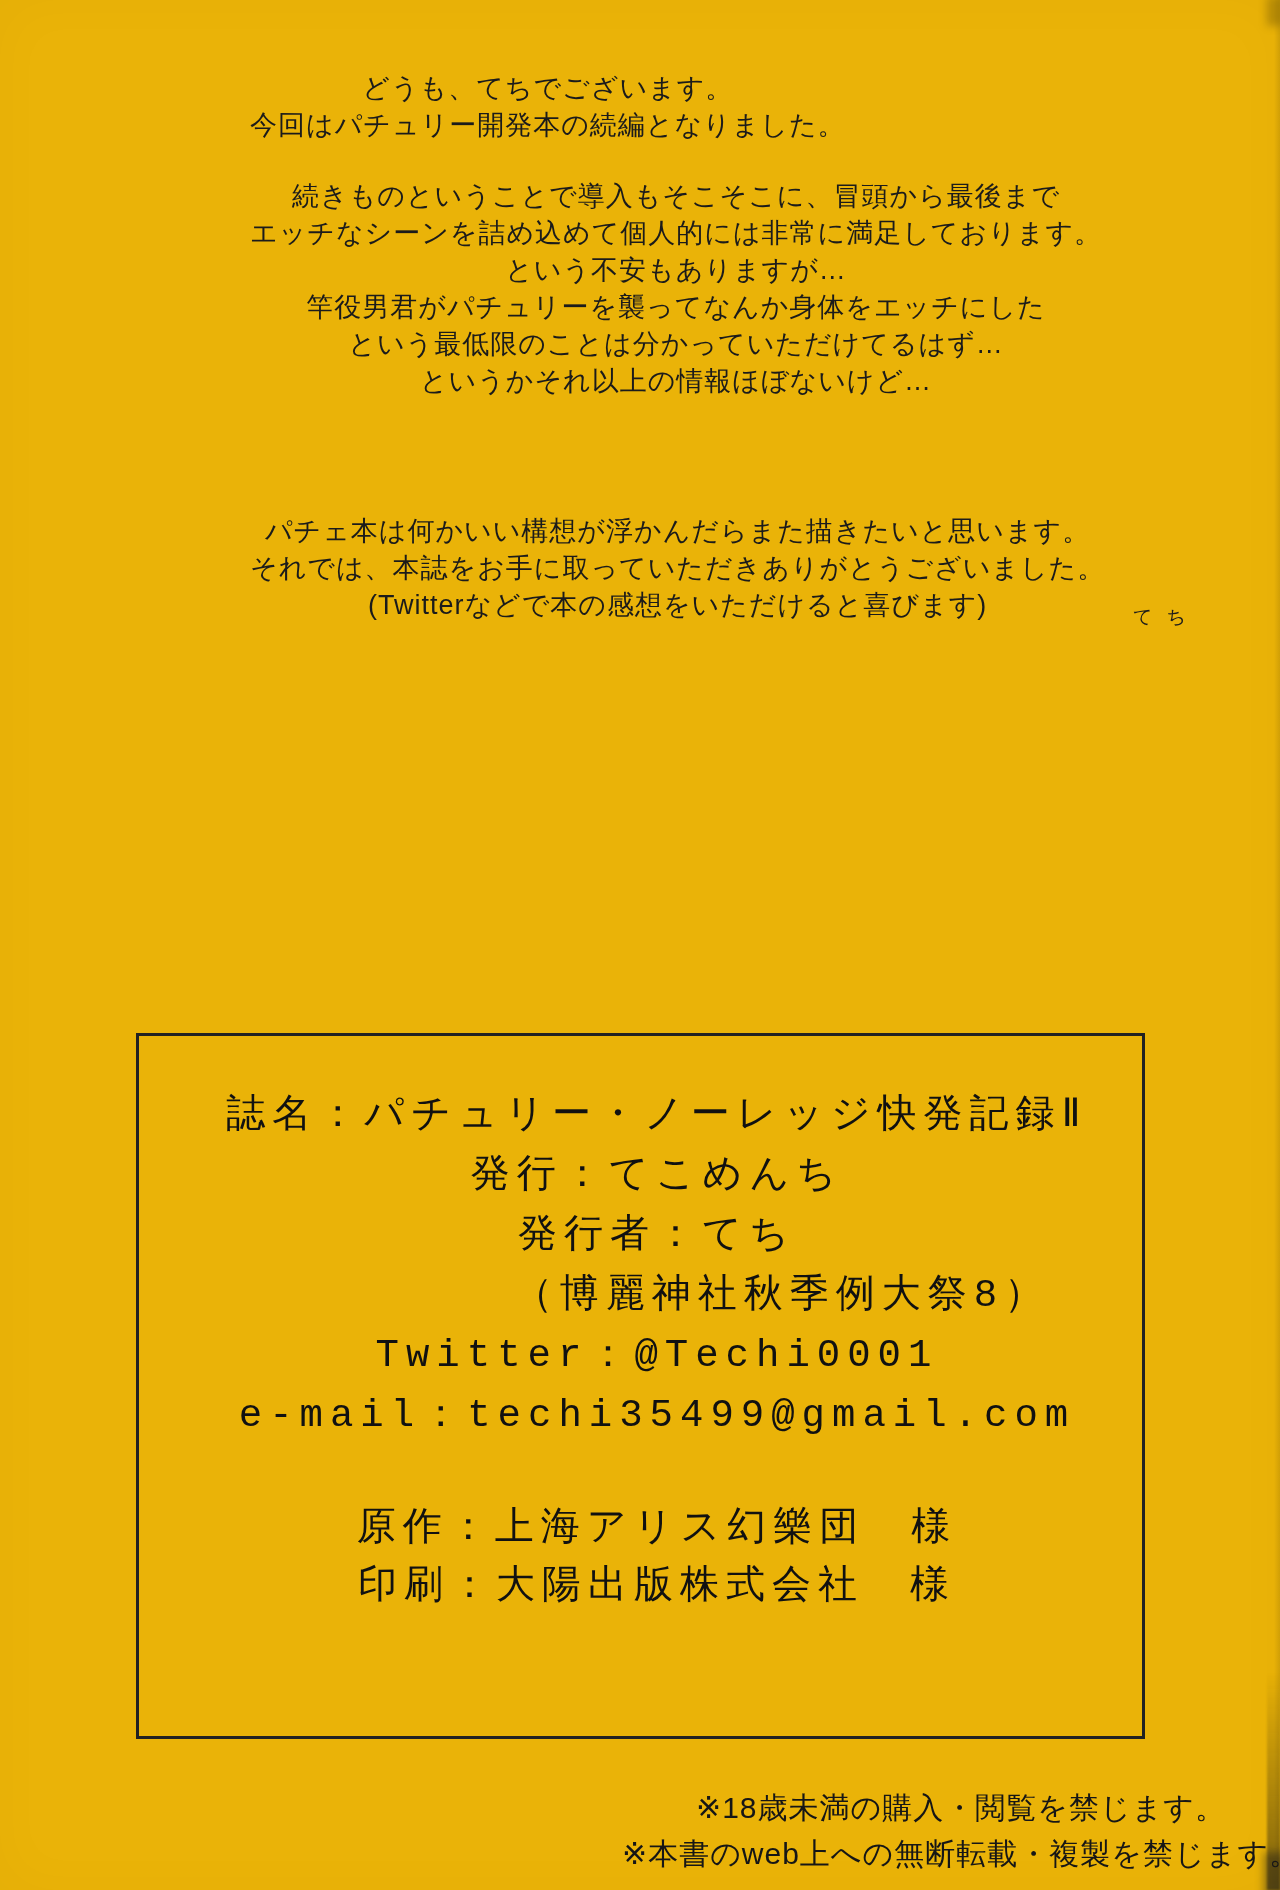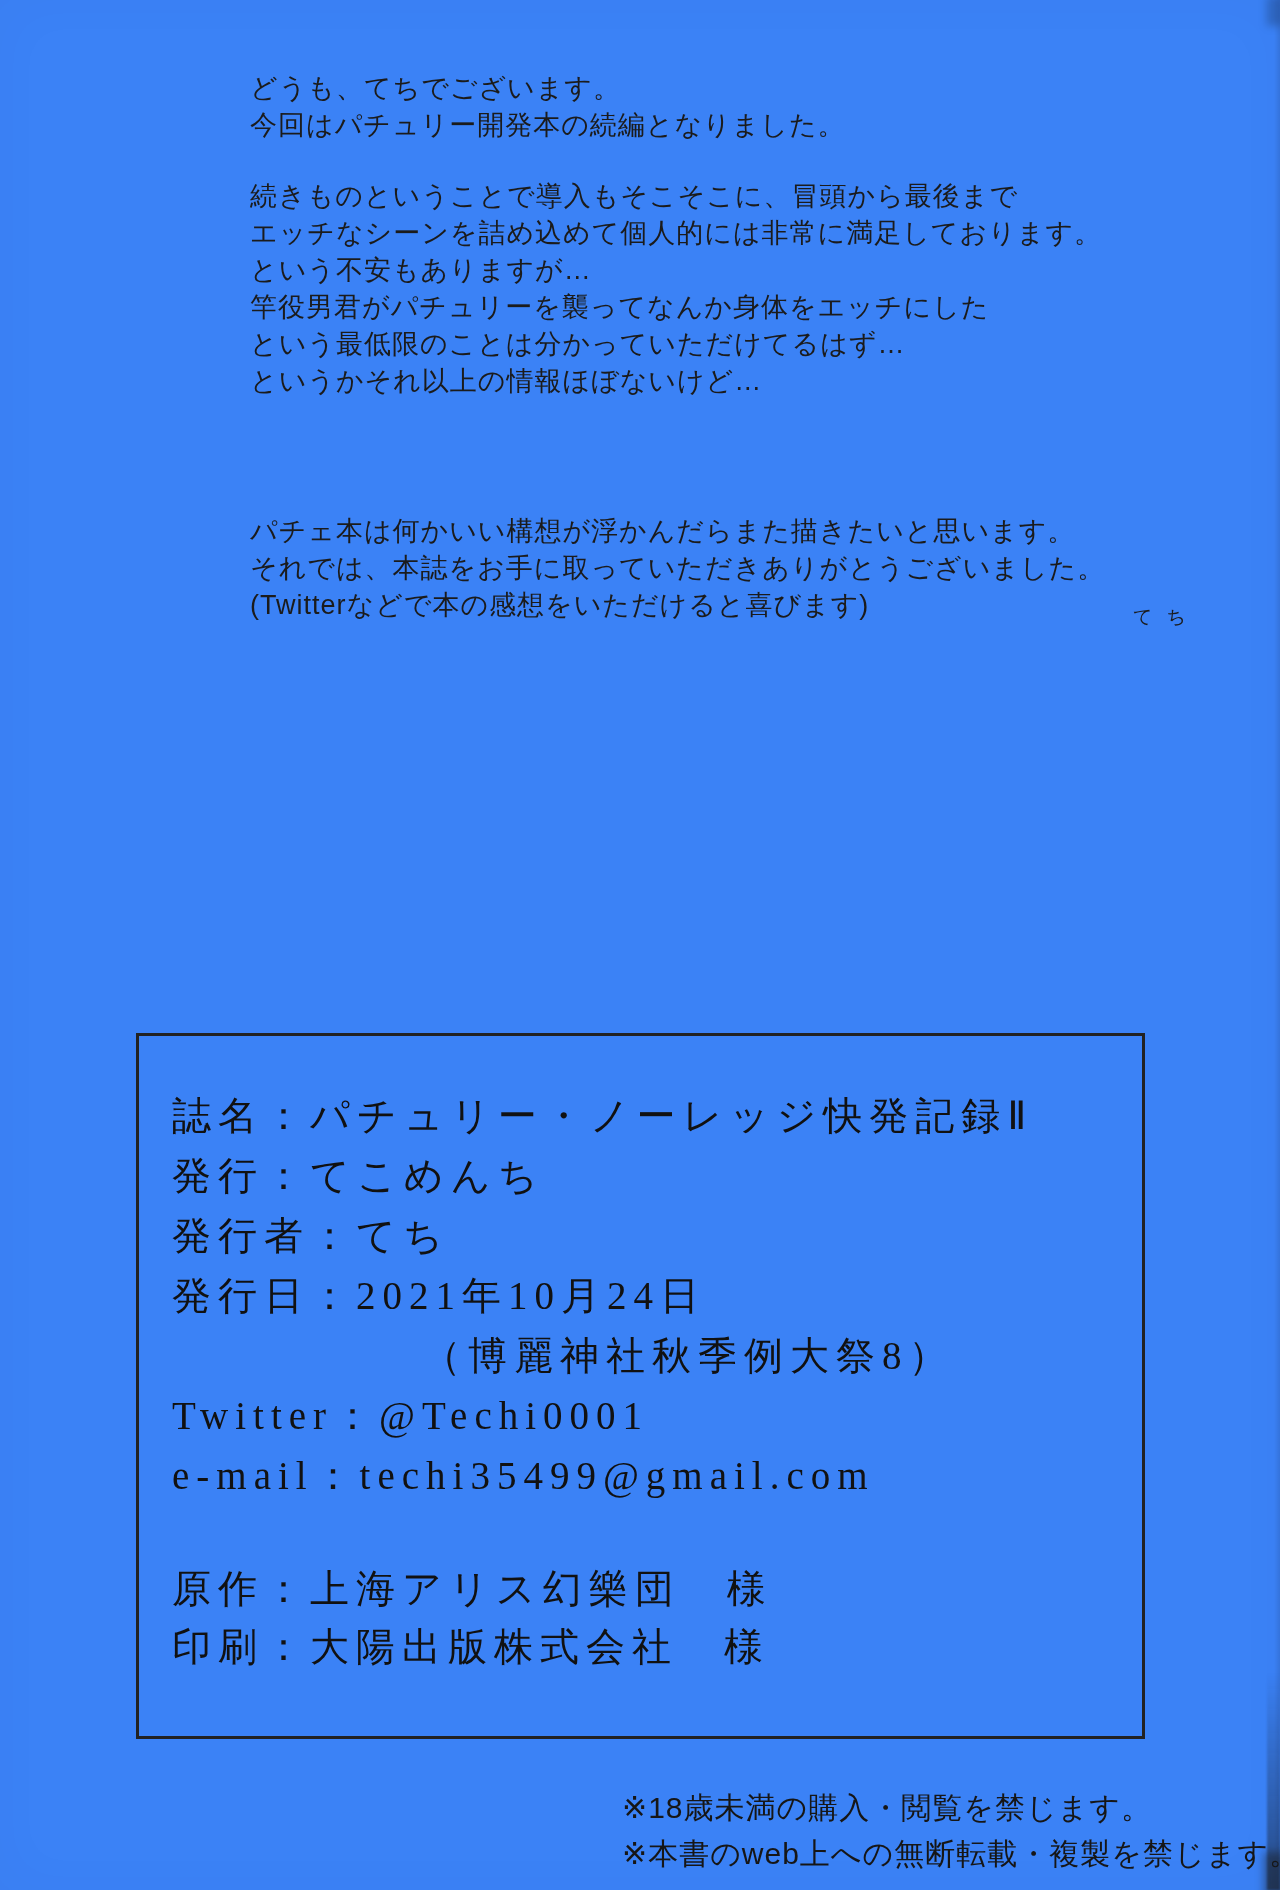--- a/index.html
+++ b/index.html
@@ -1,23 +1,24 @@
 <!DOCTYPE html>
 <html><head>
 <meta charset="utf-8">
 <style>
   html, body { margin: 0; padding: 0; }
   .page {
     position: relative;
     width: 1280px;
     height: 1890px;
-    background: #3b82f6;
+    background: #eab308;
     overflow: hidden;
     font-family: "Liberation Sans", "DejaVu Sans", sans-serif;
     box-shadow: inset 0 0 60px rgba(0,0,0,0.025);
+    text-align: center;
   }
 
   
   .afterword {
     position: absolute;
     left: 250px;
     top: 0;
     width: 900px;
     color: #1b1b1b;
     font-size: 27px;
@@ -46,21 +47,21 @@
     left: 136px;
     top: 1033px;
     width: 1009px;
     height: 706px;
     border: 3px solid #222;
     box-sizing: border-box;
     background: transparent;
   }
   .colophon-rows {
     padding: 50px 0 0 33px;
-    font-family: Liberation Serif, serif;
+    font-family: Liberation Mono, monospace;
     font-size: 39px;
     color: #111;
     letter-spacing: 7px;
   }
   .colophon-row {
     height: 60px;
     line-height: 60px;
     white-space: nowrap;
   }
   .colophon-row.indented { padding-left: 250px; }
@@ -137,21 +138,20 @@
     </div>
   </div>
 
   <div class="signature">てち</div>
 
   <div class="colophon-box">
     <div class="colophon-rows">
       <div class="colophon-row">誌名：パチュリー・ノーレッジ快発記録Ⅱ</div>
       <div class="colophon-row">発行：てこめんち</div>
       <div class="colophon-row">発行者：てち</div>
-      <div class="colophon-row">発行日：2021年10月24日</div>
       <div class="colophon-row indented">（博麗神社秋季例大祭8）</div>
       <div class="colophon-row">Twitter：@Techi0001</div>
       <div class="colophon-row">e-mail：techi35499@gmail.com</div>
       <div class="colophon-credits">
         <div class="colophon-row">原作：上海アリス幻樂団　様</div>
         <div class="colophon-row">印刷：大陽出版株式会社　様</div>
       </div>
     </div>
   </div>
 

